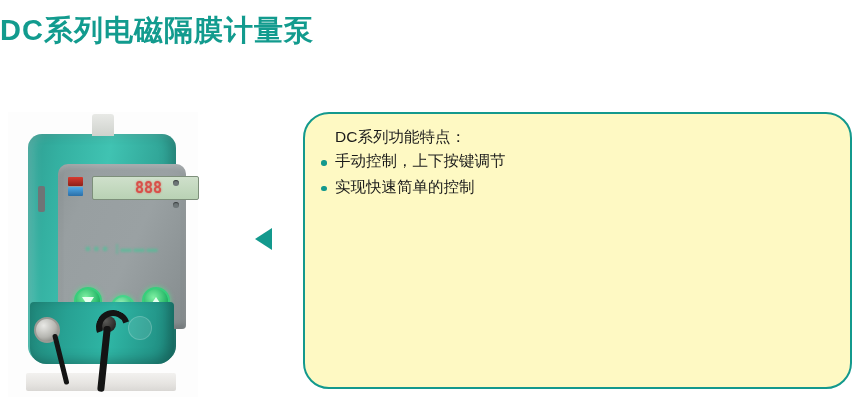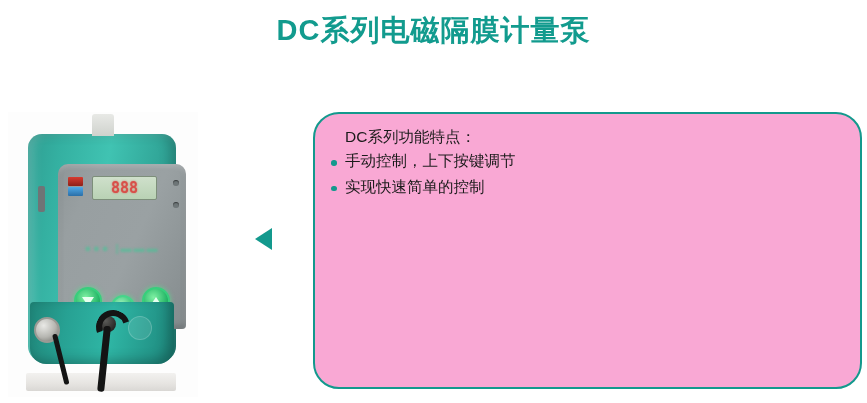--- a/index.html
+++ b/index.html
@@ -14,21 +14,21 @@
     overflow: hidden;
     font-family: "Liberation Sans", "DejaVu Sans", sans-serif;
   }
 
   
   .page-title {
     position: absolute;
     left: 0;
     top: 10px;
     width: 867px;
-    text-align: center;
+    text-align: left;
     font-size: 29px;
     font-weight: bold;
     letter-spacing: 1px;
     color: #129b8e;
     line-height: 40px;
     white-space: nowrap;
   }
 
   
   .product-photo {
@@ -109,22 +109,23 @@
     position: absolute;
     left: 34px;
     top: 12px;
     width: 63px;
     height: 22px;
     background: linear-gradient(180deg,#cfe0cb 0%, #b9d2b4 100%);
     border: 1px solid #7d8f7a;
     border-radius: 2px;
     display: flex;
     align-items: center;
-    justify-content: center;
+    justify-content: flex-start;
     gap: 3px;
+    padding-left: 42px;
   }
   .seg-digit {
     font-family: "DejaVu Sans Mono", monospace;
     font-size: 15px;
     line-height: 15px;
     font-weight: bold;
     color: #d8504a;
     text-shadow: 0 0 2px rgba(216,80,74,.8);
   }
 
@@ -286,28 +287,28 @@
     width: 0;
     height: 0;
     border-top: 11px solid transparent;
     border-bottom: 11px solid transparent;
     border-right: 17px solid #13998d;
   }
 
   
   .feature-box {
     position: absolute;
-    left: 313px;
+    left: 303px;
     top: 112px;
     width: 549px;
     height: 277px;
     border: 2px solid #13998d;
     border-radius: 26px;
     box-sizing: border-box;
-    background: #f9a8d4;
+    background: #fef9c3;
   }
   .feature-inner {
     padding: 10px 14px 6px 6px;
   }
   .feature-heading {
     margin: 0 0 1px 24px;
     font-size: 15.5px;
     line-height: 25px;
     color: #1b1b1b;
     font-weight: normal;

